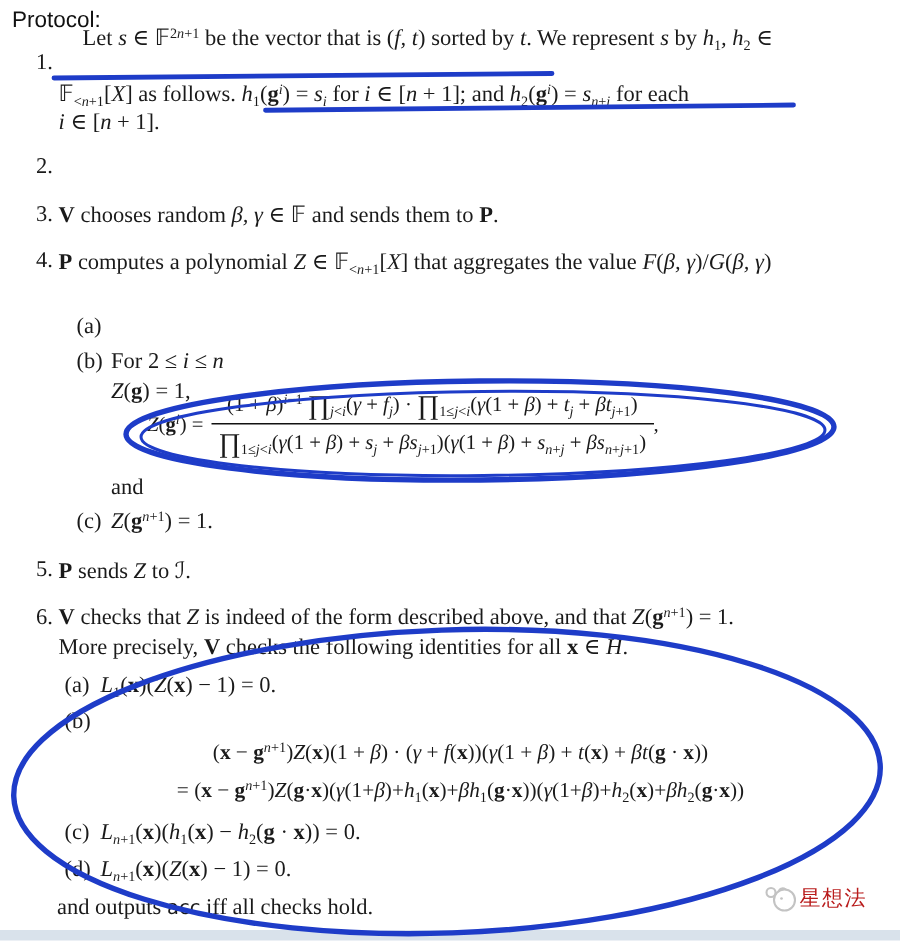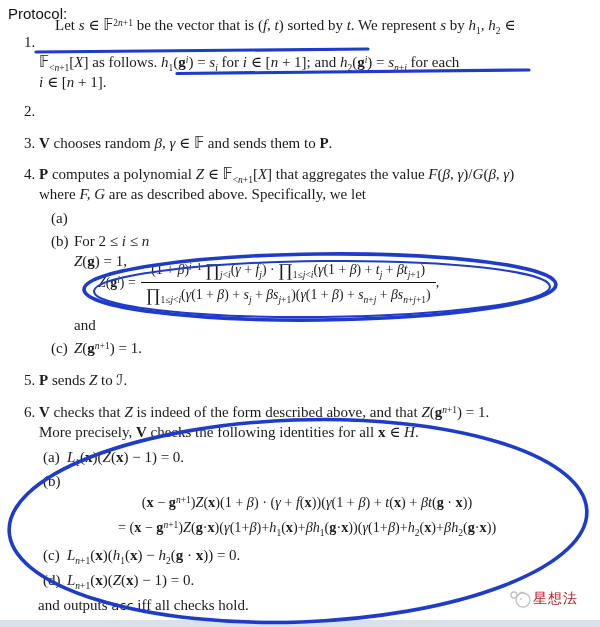--- a/index.html
+++ b/index.html
@@ -38,21 +38,20 @@
   <div class="line" style="left:39px;top:54px;"><span class="bb">𝔽</span><sub>&lt;<i>n</i>+1</sub>[<i>X</i>] as follows.  <i>h</i><sub>1</sub>(<b>g</b><sup><i>i</i></sup>) = <i>s</i><sub><i>i</i></sub> for <i>i</i> ∈ [<i>n</i> + 1]; and <i>h</i><sub>2</sub>(<b>g</b><sup><i>i</i></sup>) = <i>s</i><sub><i>n</i>+<i>i</i></sub> for each</div>
   <div class="line" style="left:39px;top:74px;"><i>i</i> ∈ [<i>n</i> + 1].</div>
 
   <div class="line" style="left:24px;top:103px;">2.</div>
 
   <div class="line" style="left:24px;top:135px;">3.</div>
   <div class="line" style="left:39px;top:135px;"><b>V</b> chooses random <i>β, γ</i> ∈ <span class="bb">𝔽</span> and sends them to <b>P</b>.</div>
 
   <div class="line" style="left:24px;top:166px;">4.</div>
   <div class="line" style="left:39px;top:166px;"><b>P</b> computes a polynomial <i>Z</i> ∈ <span class="bb">𝔽</span><sub>&lt;<i>n</i>+1</sub>[<i>X</i>] that aggregates the value <i>F</i>(<i>β, γ</i>)/<i>G</i>(<i>β, γ</i>)</div>
-  <div class="line" style="left:39px;top:186px;">where <i>F, G</i> are as described above. Specifically, we let</div>
 
   <div class="line" style="left:51px;top:210px;">(a)</div>
   <div class="line" style="left:74px;top:210px;margin-top:43px;"><i>Z</i>(<b>g</b>) = 1,</div>
 
   <div class="line" style="left:51px;top:233px;">(b)</div>
   <div class="line" style="left:74px;top:233px;">For 2 ≤ <i>i</i> ≤ <i>n</i></div>
 
   <div class="line eqrow" style="left:98px;top:261px;">
     <span class="lhs"><i>Z</i>(<b>g</b><sup><i>i</i></sup>) =</span>
     <span class="frac">

